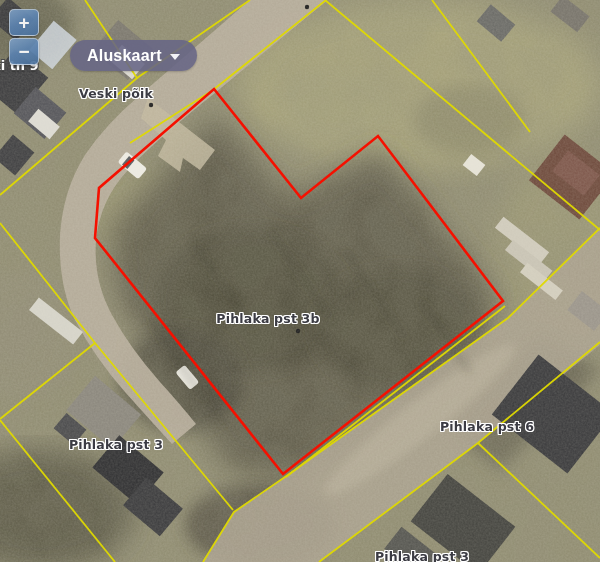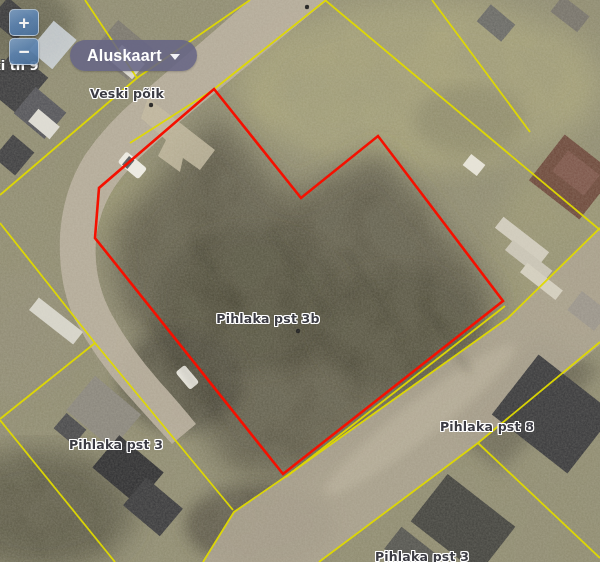--- a/index.html
+++ b/index.html
@@ -170,24 +170,24 @@
       <polyline points="95,343 0,419"></polyline>
       <polyline points="0,420 115,562"></polyline>
       <polyline points="600,342 478,443 319,562"></polyline>
       <polyline points="478,443 600,558"></polyline>
     </g>
 
     <polygon points="214,89 301,198 378,136 503,301 283,474 95,238 99,188" fill="none" stroke="#f51000" stroke-width="2.6" stroke-linejoin="miter"></polygon>
   </svg>
 
   <div class="street-label" style="left:-8px;top:65px;">ki tn 9</div>
-  <div class="map-label" style="left:116px;top:93px;margin-left:11px;">Veski põik</div>
+  <div class="map-label" style="left:116px;top:93px;">Veski põik</div>
   <div class="map-label" style="left:268px;top:318px;">Pihlaka pst 3b</div>
   <div class="map-label" style="left:116px;top:444px;">Pihlaka pst 3</div>
-  <div class="map-label" style="left:487px;top:426px;">Pihlaka pst 8</div>
+  <div class="map-label" style="left:487px;top:426px;">Pihlaka pst 6</div>
   <div class="map-label" style="left:422px;top:556px;">Pihlaka pst 3</div>
 
   <div class="zoom-ctl">
     <button class="zoom-btn">+</button>
     <button class="zoom-btn">−</button>
   </div>
 
   <button class="basemap-btn">
     <span>Aluskaart</span>
     <span class="basemap-caret"></span>

